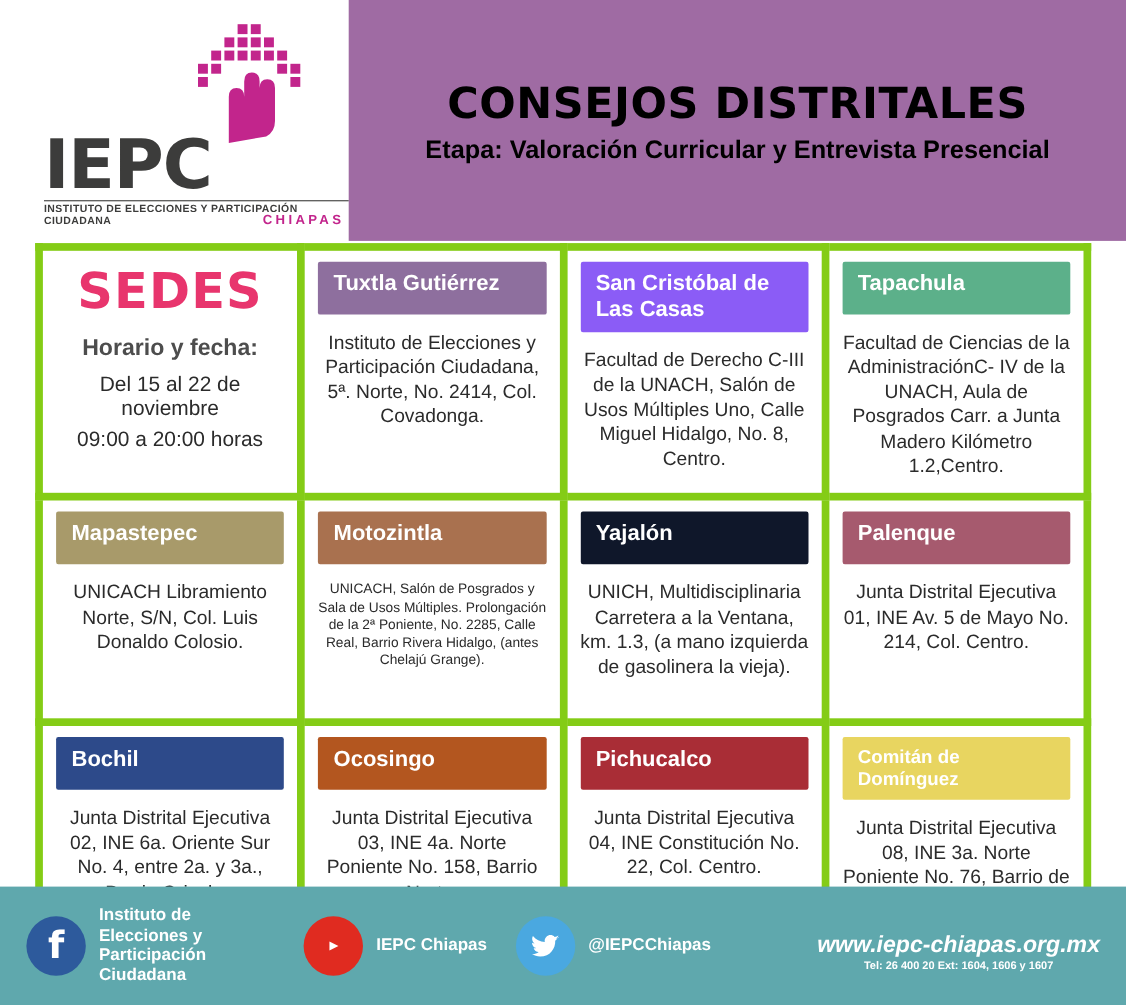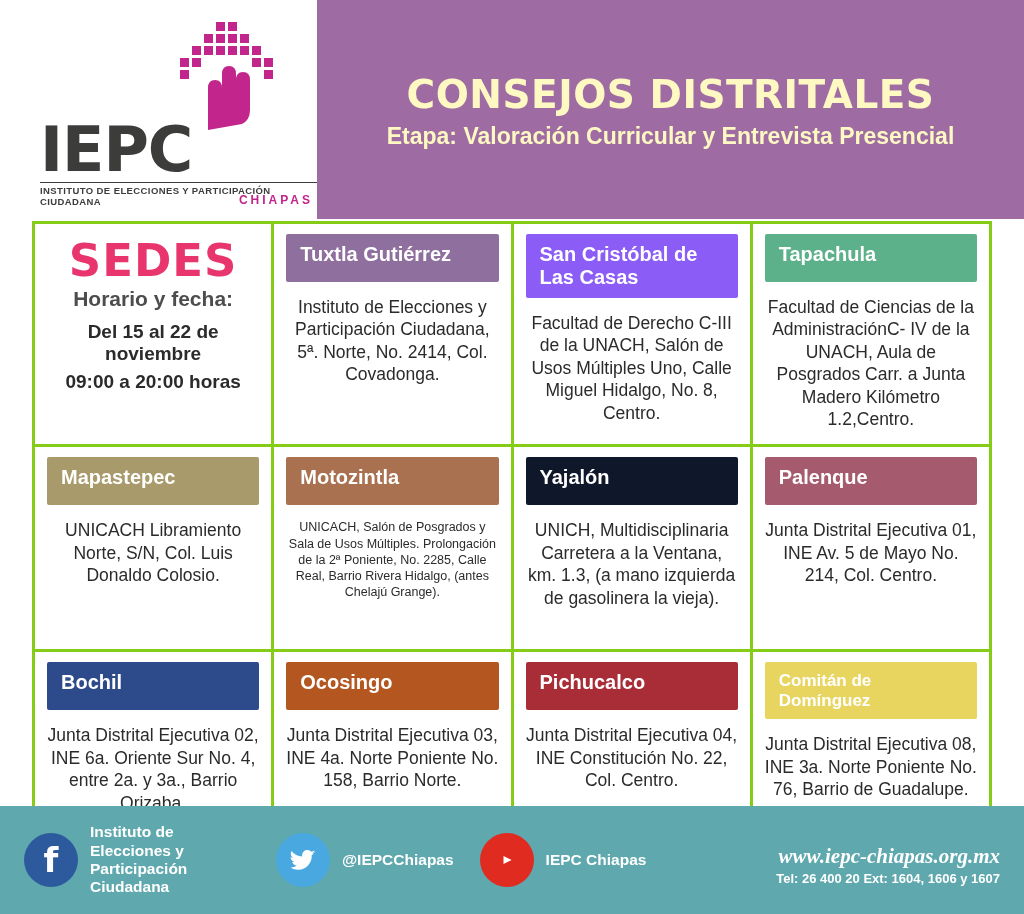--- a/index.html
+++ b/index.html
@@ -61,21 +61,21 @@
     position: absolute;
     left: 150px;
     top: 18px;
     width: 130px;
     height: 120px;
   }
 
   .header-title {
     flex: 1;
     background: #9f6ba3;
-    color: #fef9c3;
+    color: #000000;
     padding: 14px 22px 10px 22px;
     display: flex;
     flex-direction: column;
     justify-content: center;
     align-items: center;
     text-align: center;
   }
   .title-main {
     font-family: "DejaVu Sans", sans-serif;
     font-weight: bold;
@@ -93,21 +93,21 @@
   
   .grid-wrap {
     padding: 2px 32px 0 32px;
   }
   table.sedes {
     width: 100%;
     border-collapse: collapse;
     table-layout: fixed;
   }
   table.sedes td {
-    border: 3px solid #84cc16;
+    border: 7px solid #84cc16;
     vertical-align: top;
     padding: 10px 12px 14px 12px;
     height: 205px;
   }
   .chip {
     display: inline-block;
     color: #ffffff;
     font-weight: bold;
     font-size: 20px;
     line-height: 1.15;
@@ -132,27 +132,28 @@
   
   .sedes-cell { text-align: center; padding-top: 14px; }
   .sedes-title {
     font-family: "DejaVu Sans", sans-serif;
     font-weight: bold;
     font-size: 45px;
     color: #e8356d;
     letter-spacing: 1px;
   }
   .sedes-sub {
+    margin-top: 14px;
     font-weight: bold;
     font-size: 21px;
     color: #4d4d4d;
   }
   .sedes-line {
     margin-top: 10px;
-    font-weight: bold;
+    font-weight: normal;
     font-size: 19px;
     color: #2b2b2b;
   }
   .sedes-line.second { margin-top: 6px; }
 
   
   .footer {
     position: absolute;
     left: 0; right: 0; bottom: 0;
     height: 108px;
@@ -187,30 +188,31 @@
     margin-left: auto;
     text-align: right;
   }
   .mayores {
     font-family: "DejaVu Sans", sans-serif;
     font-weight: bold;
     font-size: 24px;
     letter-spacing: 0.3px;
   }
   .web {
-    font-family: Liberation Serif, serif;
+    font-family: Liberation Sans, sans-serif;
     font-weight: bold;
     font-style: italic;
     font-size: 21px;
     margin-top: 10px;
   }
   .tel {
     font-weight: bold;
-    font-size: 13px;
+    font-size: 10px;
     margin-top: 2px;
+    text-align: center;
   }
   .glyph { font-family: "DejaVu Sans", sans-serif; color: #fff; font-weight: bold; }
 </style>
 </head>
 <body>
 
 <div class="header">
   <div class="logo-area">
     <svg class="tree" viewBox="0 0 130 120" aria-hidden="true">
       <g fill="#c2258c">
@@ -315,34 +317,34 @@
 
 <div class="footer">
   <div class="social">
     <div class="circle fb">
       <span class="glyph" style="font-size:34px;line-height:1;">f</span>
     </div>
     <div class="social-label">Instituto de Elecciones y Participación Ciudadana</div>
   </div>
 
   <div class="social">
+    <div class="circle yt">
+      <svg width="28" height="28" viewBox="0 0 24 24" aria-hidden="true">
+        <path fill="#ffffff" d="M9 8.5l7 3.5-7 3.5z"></path>
+      </svg>
+    </div>
+    <div class="social-label">IEPC Chiapas</div>
+  </div>
+
+  <div class="social">
     <div class="circle tw">
       <svg width="30" height="30" viewBox="0 0 24 24" aria-hidden="true">
         <path fill="#ffffff" d="M22 5.9c-.8.4-1.6.6-2.5.7.9-.5 1.5-1.3 1.8-2.3-.8.5-1.8.9-2.7 1.1-1.6-1.7-4.3-1.8-6-.2-1.1 1-1.5 2.5-1.2 3.9C8 8.9 4.9 7.3 2.8 4.7c-1.1 1.8-.5 4.2 1.2 5.4-.6 0-1.3-.2-1.9-.5 0 1.9 1.3 3.5 3.1 3.9-.6.2-1.3.2-1.9.1.5 1.6 2 2.7 3.7 2.8-1.4 1.1-3.2 1.7-5 1.5 1.8 1.2 3.9 1.8 6 1.8 7.3 0 11.3-6.1 11-11.6.8-.6 1.5-1.3 2-2.2z"></path>
       </svg>
     </div>
     <div class="social-label">@IEPCChiapas</div>
   </div>
 
-  <div class="social">
-    <div class="circle yt">
-      <svg width="28" height="28" viewBox="0 0 24 24" aria-hidden="true">
-        <path fill="#ffffff" d="M9 8.5l7 3.5-7 3.5z"></path>
-      </svg>
-    </div>
-    <div class="social-label">IEPC Chiapas</div>
-  </div>
-
   <div class="footer-right">
     <div class="web">www.iepc-chiapas.org.mx</div>
     <div class="tel">Tel: 26 400 20 Ext: 1604, 1606 y 1607</div>
   </div>
 </div>
 
 </body></html>

